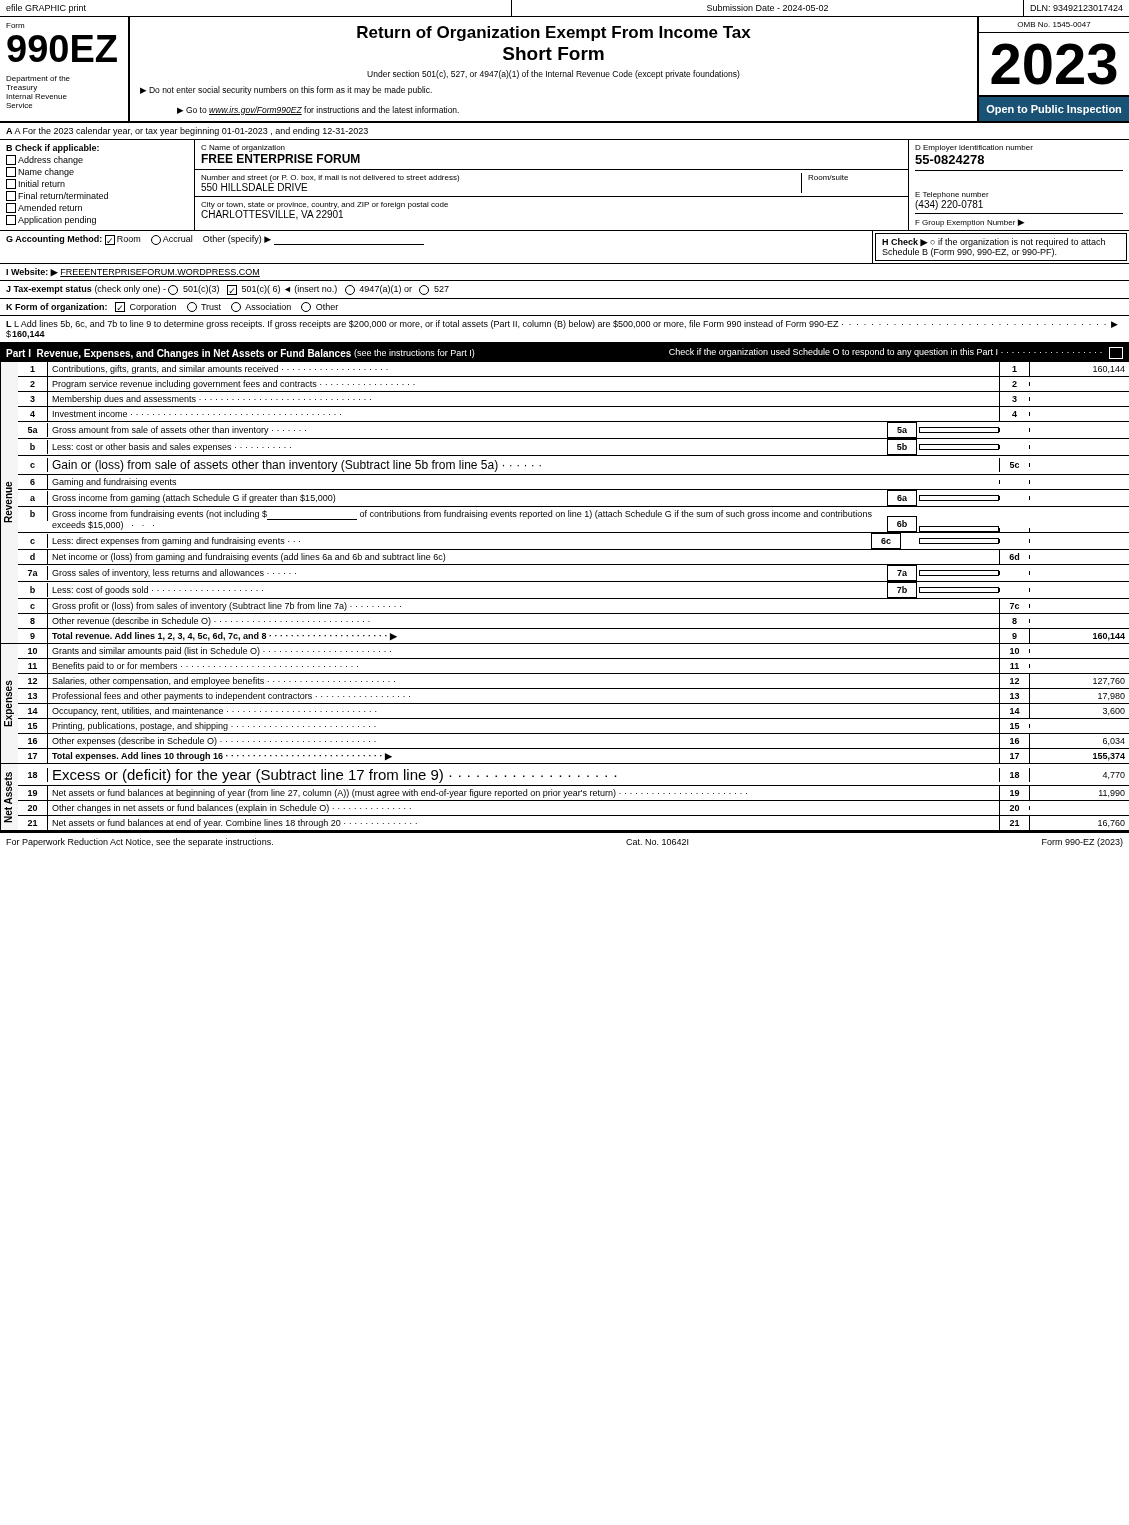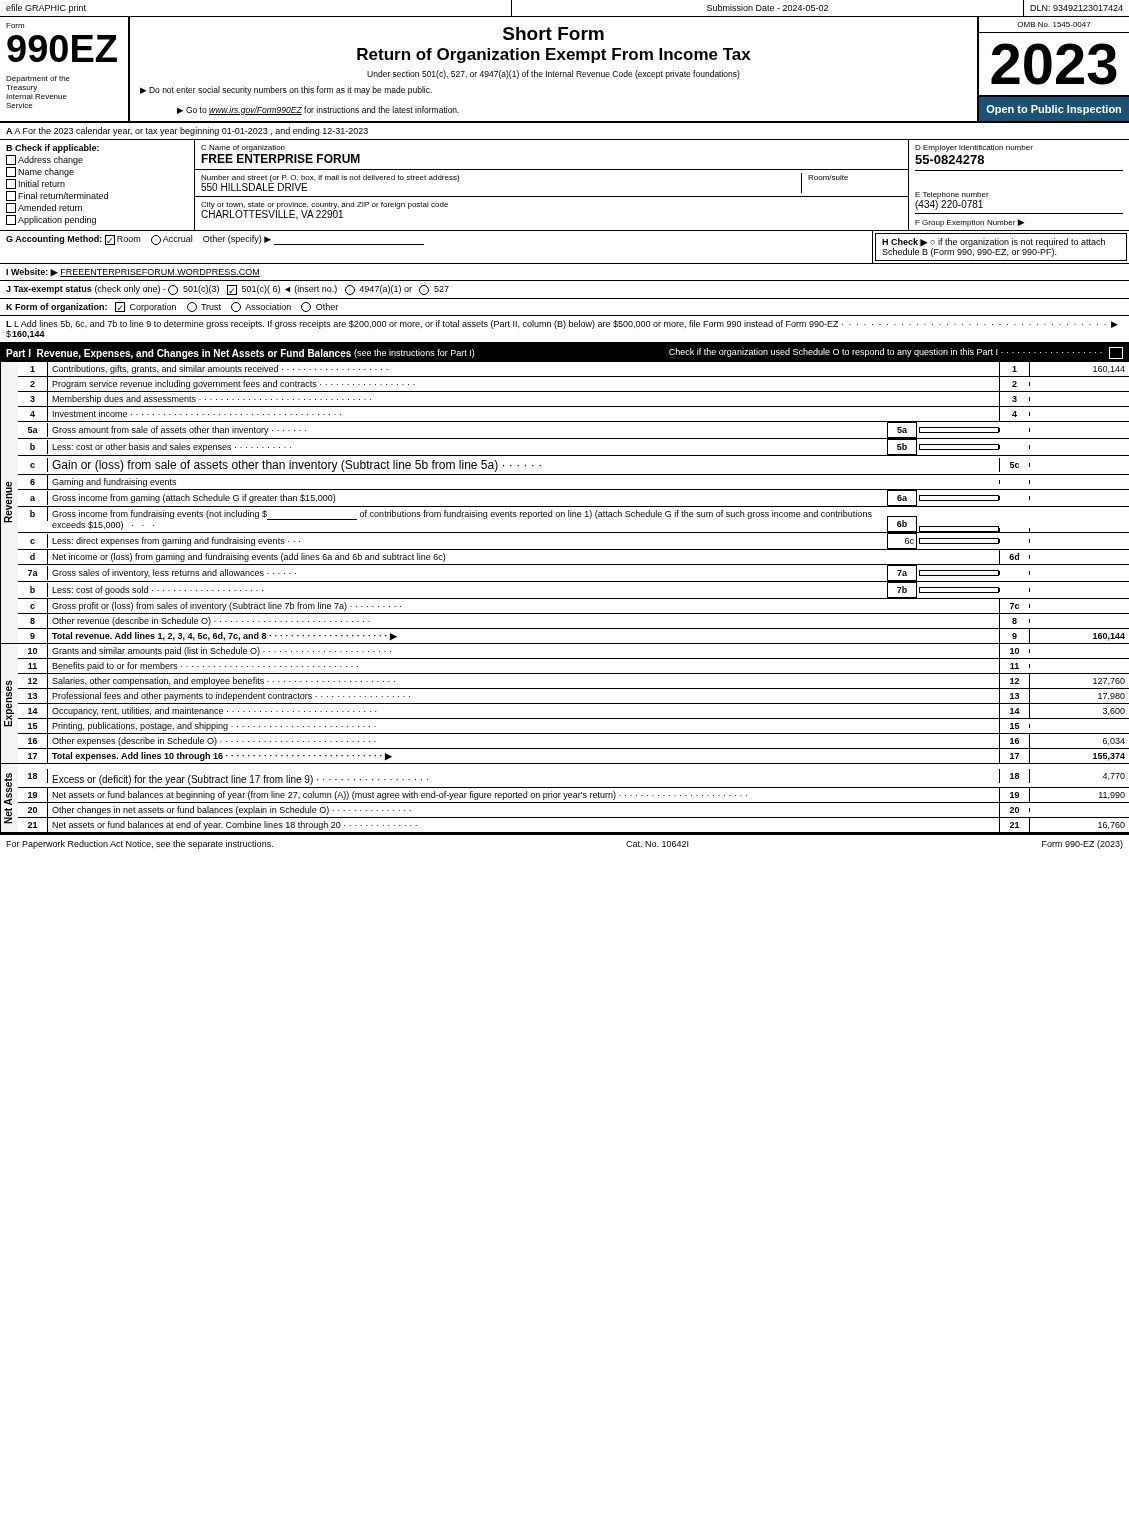--- a/index.html
+++ b/index.html
@@ -31,22 +31,22 @@
       <div style="font-size:38px; font-weight:bold; line-height:1;">990EZ</div>
       <div style="font-size:8px; margin-top:6px;">
         <span>Department of the</span><br>
         <span>Treasury</span><br>
         <span>Internal Revenue</span><br>
         <span>Service</span>
       </div>
     </div>
 
     <div style="flex:1; text-align:center; padding:6px 10px; border-right:2px solid #000;">
+      <div style="font-size:17px; font-weight:bold;">Return of Organization Exempt From Income Tax</div>
       <div style="font-size:19px; font-weight:bold;">Short Form</div>
-      <div style="font-size:17px; font-weight:bold;">Return of Organization Exempt From Income Tax</div>
       <div style="font-size:8.5px; margin-top:4px;">Under section 501(c), 527, or 4947(a)(1) of the Internal Revenue Code (except private foundations)</div>
       <div style="font-size:8.5px; margin-top:6px; text-align:left;">▶ Do not enter social security numbers on this form as it may be made public.</div>
       <div style="font-size:8.5px; margin-top:10px; text-align:left;padding-left:37px;">▶ Go to <span style="font-style:italic; text-decoration:underline;">www.irs.gov/Form990EZ</span> for instructions and the latest information.</div>
     </div>
 
     <div style="width:150px; text-align:center;">
       <div style="font-size:8px; padding:3px; border-bottom:1px solid #000;">OMB No. 1545-0047</div>
       <div style="font-size:58px; font-weight:bold; line-height:1; padding:2px; border-bottom:2px solid #000;">2023</div>
       <div style="background:#1a5276; color:#fff; padding:6px 4px; font-size:11px; font-weight:bold;">Open to Public Inspection</div>
     </div>
@@ -244,21 +244,21 @@
         <div style="flex:1; padding:2px 4px; font-size:9px;">Gross income from fundraising events (not including $<span style="display:inline-block; width:90px; border-bottom:1px solid #000;">&nbsp;</span> of contributions from fundraising events reported on line 1) (attach Schedule G if the sum of such gross income and contributions exceeds $15,000) &nbsp; · &nbsp; · &nbsp; ·</div>
         <div style="width:30px; text-align:center; border:1px solid #000; font-weight:bold; font-size:9px; padding:2px; margin-right:2px; align-self:flex-end;">6b</div>
         <div style="width:80px; border:1px solid #000; padding:2px 4px; font-size:9px; align-self:flex-end;"></div>
         <div style="width:30px; border-left:1px solid #000; padding:2px; font-size:9px;"></div>
         <div style="width:100px; text-align:right; border-left:1px solid #000; padding:2px 4px; font-size:9px;"></div>
       </div>
 
       <div style="display:flex; border-bottom:1px solid #000; align-items:center;">
         <div style="width:30px; text-align:center; font-weight:bold; border-right:1px solid #000; padding:2px; font-size:9px;">c</div>
         <div style="flex:1; padding:2px 4px; font-size:9px;">Less: direct expenses from gaming and fundraising events · · ·</div>
-        <div style="width:30px; text-align:right; border:1px solid #000; font-weight:normal; font-size:9px; padding:2px; margin-right:2px;">6c</div>
+        <div style="width:30px; text-align:center; border:1px solid #000; font-weight:bold; font-size:9px; padding:2px; margin-right:18px;">6c</div>
         <div style="width:80px; border:1px solid #000; padding:2px 4px; font-size:9px;"></div>
         <div style="width:30px; border-left:1px solid #000; padding:2px; font-size:9px;"></div>
         <div style="width:100px; text-align:right; border-left:1px solid #000; padding:2px 4px; font-size:9px;"></div>
       </div>
 
       <div style="display:flex; border-bottom:1px solid #000; align-items:center;">
         <div style="width:30px; text-align:center; font-weight:bold; border-right:1px solid #000; padding:2px; font-size:9px;">d</div>
         <div style="flex:1; padding:2px 4px; font-size:9px;">Net income or (loss) from gaming and fundraising events (add lines 6a and 6b and subtract line 6c)</div>
         <div style="width:30px; text-align:center; border-left:1px solid #000; font-weight:bold; font-size:9px; padding:2px;">6d</div>
         <div style="width:100px; text-align:right; border-left:1px solid #000; padding:2px 4px; font-size:9px;"></div>
@@ -358,21 +358,21 @@
         <div style="width:100px; text-align:right; border-left:1px solid #000; padding:2px 4px; font-size:9px; font-weight:bold;">155,374</div>
       </div>
     </div>
   </div>
 
   <div style="display:flex; border-bottom:2px solid #000;">
     <div style="writing-mode:vertical-rl; transform:rotate(180deg); text-align:center; font-weight:bold; font-size:10px; border-right:1px solid #000; padding:5px 2px; min-width:18px; background:#f5f5f5;">Net Assets</div>
     <div style="flex:1;">
       <div style="display:flex; border-bottom:1px solid #000; align-items:center;">
         <div style="width:30px; text-align:center; font-weight:bold; border-right:1px solid #000; padding:2px; font-size:9px;">18</div>
-        <div style="flex:1; padding:2px 4px; font-size:10px;margin-top:8px;">Excess or (deficit) for the year (Subtract line 17 from line 9) · · · · · · · · · · · · · · · · · · ·</div>
+        <div style="flex:1; padding:2px 4px; font-size:15px;">Excess or (deficit) for the year (Subtract line 17 from line 9) · · · · · · · · · · · · · · · · · · ·</div>
         <div style="width:30px; text-align:center; border-left:1px solid #000; font-weight:bold; font-size:9px; padding:2px;">18</div>
         <div style="width:100px; text-align:right; border-left:1px solid #000; padding:2px 4px; font-size:9px;">4,770</div>
       </div>
       <div style="display:flex; border-bottom:1px solid #000; align-items:flex-start;">
         <div style="width:30px; text-align:center; font-weight:bold; border-right:1px solid #000; padding:2px; font-size:9px;">19</div>
         <div style="flex:1; padding:2px 4px; font-size:9px;">Net assets or fund balances at beginning of year (from line 27, column (A)) (must agree with end-of-year figure reported on prior year's return) · · · · · · · · · · · · · · · · · · · · · · · ·</div>
         <div style="width:30px; text-align:center; border-left:1px solid #000; font-weight:bold; font-size:9px; padding:2px; align-self:flex-end;">19</div>
         <div style="width:100px; text-align:right; border-left:1px solid #000; padding:2px 4px; font-size:9px; align-self:flex-end;">11,990</div>
       </div>
       <div style="display:flex; border-bottom:1px solid #000; align-items:center;">

